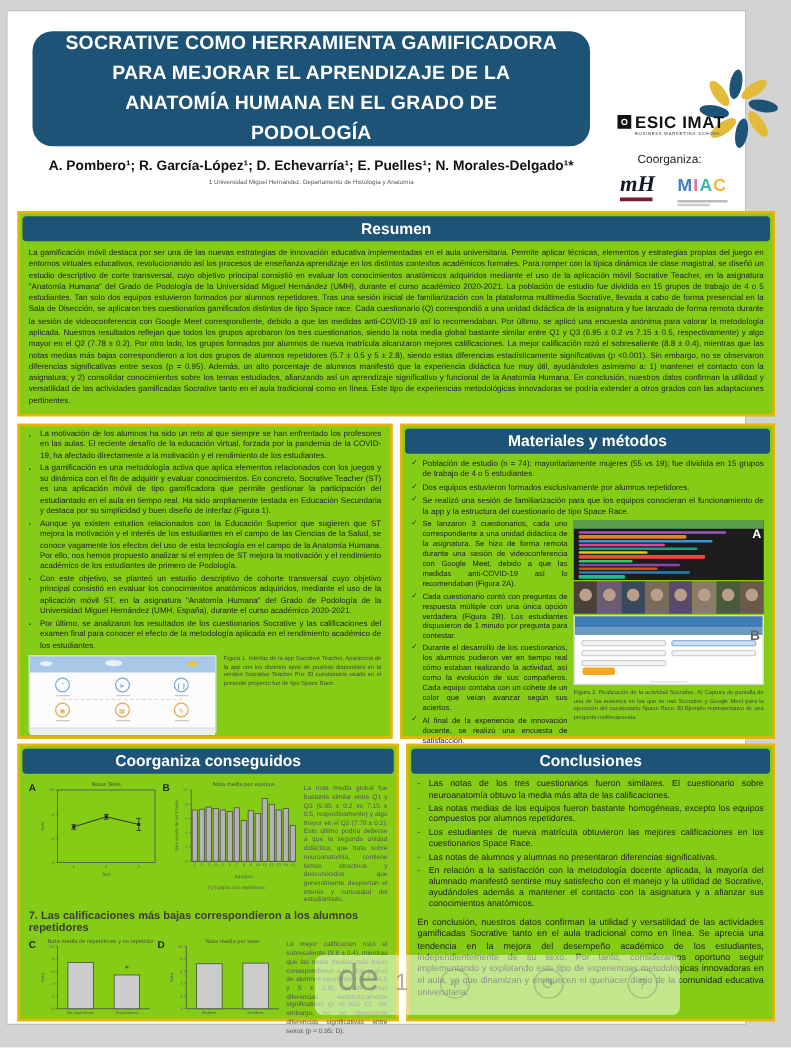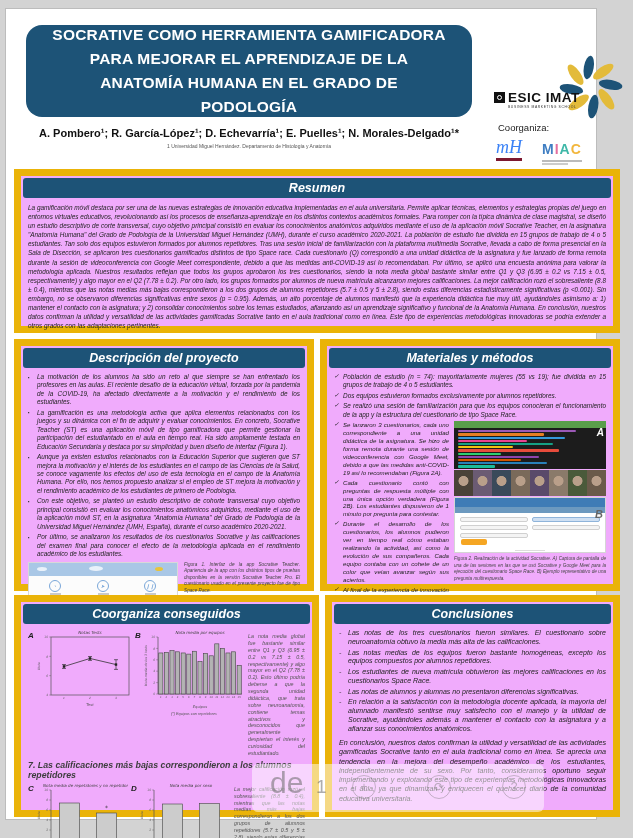--- a/index.html
+++ b/index.html
@@ -13,30 +13,30 @@
   .title-box .t{color:#fff;font-weight:bold;font-size:15.5px;line-height:1.55;text-align:center;letter-spacing:.2px;}
   .authors{position:absolute;left:0;top:118px;width:486px;text-align:center;font-size:11px;font-weight:bold;color:#111;}
   .affiliation{position:absolute;left:0;top:134px;width:486px;text-align:center;font-size:5px;color:#555;}
   .logos{position:absolute;left:484px;top:0;width:138px;height:150px;margin-top:41px;}
   .pinwheel{position:absolute;left:66px;top:2px;}
   .esic-row{position:absolute;left:4px;top:40px;display:flex;align-items:center;gap:3px;}
   .esic-mark{width:11px;height:11px;background:#111;display:inline-block;position:relative;}
   .esic-mark:after{content:"";position:absolute;left:3px;top:3px;width:5px;height:5px;border:1px solid #fff;border-radius:50%;box-sizing:border-box;}
   .esic-txt{font-size:13.5px;font-weight:bold;color:#111;letter-spacing:.5px;}
   .esic-sub{position:absolute;left:18px;top:55px;font-size:3.4px;letter-spacing:.6px;color:#333;}
-  .coorganiza{position:absolute;left:8px;top:72px;font-size:9.5px;color:#222;}
+  .coorganiza{position:absolute;left:20px;top:72px;font-size:9.5px;color:#222;}
   .umh{position:absolute;left:6px;top:88px;width:38px;}
-  .umh .mh{font-family:"Liberation Serif", serif;font-style:italic;font-weight:normal;font-size:18px;color:#3b82f6;line-height:1;}
+  .umh .mh{font-family:"Liberation Serif", serif;font-style:italic;font-weight:bold;font-size:18px;color:#0f172a;line-height:1;}
   .umh .bar{width:26px;height:3px;background:#7c1830;margin-top:2px;}
   .miac{position:absolute;left:52px;top:90px;}
   .miac .l{font-weight:bold;font-size:14px;letter-spacing:1px;}
   .miac .bar{width:40px;height:2px;background:#bbb;margin-top:2px;}
   .miac .bar2{width:26px;height:2px;background:#ccc;margin-top:1px;}
   
-  .sec{position:absolute;border:7px solid #eab308;background:#f0abfc;box-sizing:border-box;font-style:italic;}
+  .sec{position:absolute;border:2px solid #eab308;background:#84cc16;box-sizing:border-box;}
   .sec-head{margin:2px;background:#1d5377;border-radius:3px;color:#fff;font-weight:bold;
             font-size:12.5px;text-align:center;line-height:20px;height:20px;}
   .sec-body{padding:3px 7px 2px 7px;color:#222;}
   #resumen{left:8px;top:160px;width:606px;height:164px;}
   #resumen .sec-body{font-size:6.4px;line-height:1.42;text-align:justify;}
   #descripcion{left:8px;top:330px;width:300px;height:252px;}
   #materiales{left:314px;top:330px;width:300px;height:252px;}
   #resultados{left:8px;top:586px;width:305px;height:222px;}
   #conclusiones{left:319px;top:586px;width:295px;height:222px;}
   
@@ -142,21 +142,20 @@
   </div>
   <div class="authors">A. Pombero¹; R. García-López¹; D. Echevarría¹; E. Puelles¹; N. Morales-Delgado¹*</div>
   <div class="affiliation">1 Universidad Miguel Hernández. Departamento de Histología y Anatomía</div>
 
   <div class="sec" id="resumen">
     <div class="sec-head">Resumen</div>
     <div class="sec-body">La gamificación móvil destaca por ser una de las nuevas estrategias de innovación educativa implementadas en el aula universitaria. Permite aplicar técnicas, elementos y estrategias propias del juego en entornos virtuales educativos, revolucionando así los procesos de enseñanza-aprendizaje en los distintos contextos académicos formales. Para romper con la típica dinámica de clase magistral, se diseñó un estudio descriptivo de corte transversal, cuyo objetivo principal consistió en evaluar los conocimientos anatómicos adquiridos mediante el uso de la aplicación móvil Socrative Teacher, en la asignatura "Anatomía Humana" del Grado de Podología de la Universidad Miguel Hernández (UMH), durante el curso académico 2020-2021. La población de estudio fue dividida en 15 grupos de trabajo de 4 o 5 estudiantes. Tan solo dos equipos estuvieron formados por alumnos repetidores. Tras una sesión inicial de familiarización con la plataforma multimedia Socrative, llevada a cabo de forma presencial en la Sala de Disección, se aplicaron tres cuestionarios gamificados distintos de tipo Space race. Cada cuestionario (Q) correspondió a una unidad didáctica de la asignatura y fue lanzado de forma remota durante la sesión de videoconferencia con Google Meet correspondiente, debido a que las medidas anti-COVID-19 así lo recomendaban. Por último, se aplicó una encuesta anónima para valorar la metodología aplicada. Nuestros resultados reflejan que todos los grupos aprobaron los tres cuestionarios, siendo la nota media global bastante similar entre Q1 y Q3 (6.95 ± 0.2 vs 7.15 ± 0.5, respectivamente) y algo mayor en el Q2 (7.78 ± 0.2). Por otro lado, los grupos formados por alumnos de nueva matrícula alcanzaron mejores calificaciones. La mejor calificación rozó el sobresaliente (8.8 ± 0.4), mientras que las notas medias más bajas correspondieron a los dos grupos de alumnos repetidores (5.7 ± 0.5 y 5 ± 2.8), siendo estas diferencias estadísticamente significativas (p &lt;0.001). Sin embargo, no se observaron diferencias significativas entre sexos (p = 0.95). Además, un alto porcentaje de alumnos manifestó que la experiencia didáctica fue muy útil, ayudándoles asimismo a: 1) mantener el contacto con la asignatura; y 2) consolidar conocimientos sobre los temas estudiados, afianzando así un aprendizaje significativo y funcional de la Anatomía Humana. En conclusión, nuestros datos confirman la utilidad y versatilidad de las actividades gamificadas Socrative tanto en el aula tradicional como en línea. Este tipo de experiencias metodológicas innovadoras se podría extender a otros grados con las adaptaciones pertinentes.</div>
   </div>
 
   <div class="sec" id="descripcion">
-    <div class="sec-head">Descripción del proyecto</div>
     <div class="sec-body">
       <div class="bul">
           <span class="mk">▪</span>
           <span>La motivación de los alumnos ha sido un reto al que siempre se han enfrentado los profesores en las aulas. El reciente desafío de la educación virtual, forzada por la pandemia de la COVID-19, ha afectado directamente a la motivación y el rendimiento de los estudiantes.</span>
         </div>
       <div class="bul">
           <span class="mk">▪</span>
           <span>La gamificación es una metodología activa que aplica elementos relacionados con los juegos y su dinámica con el fin de adquirir y evaluar conocimientos. En concreto, Socrative Teacher (ST) es una aplicación móvil de tipo gamificadora que permite gestionar la participación del estudiantado en el aula en tiempo real. Ha sido ampliamente testada en Educación Secundaria y destaca por su simplicidad y buen diseño de interfaz (Figura 1).</span>
         </div>
       <div class="bul">

